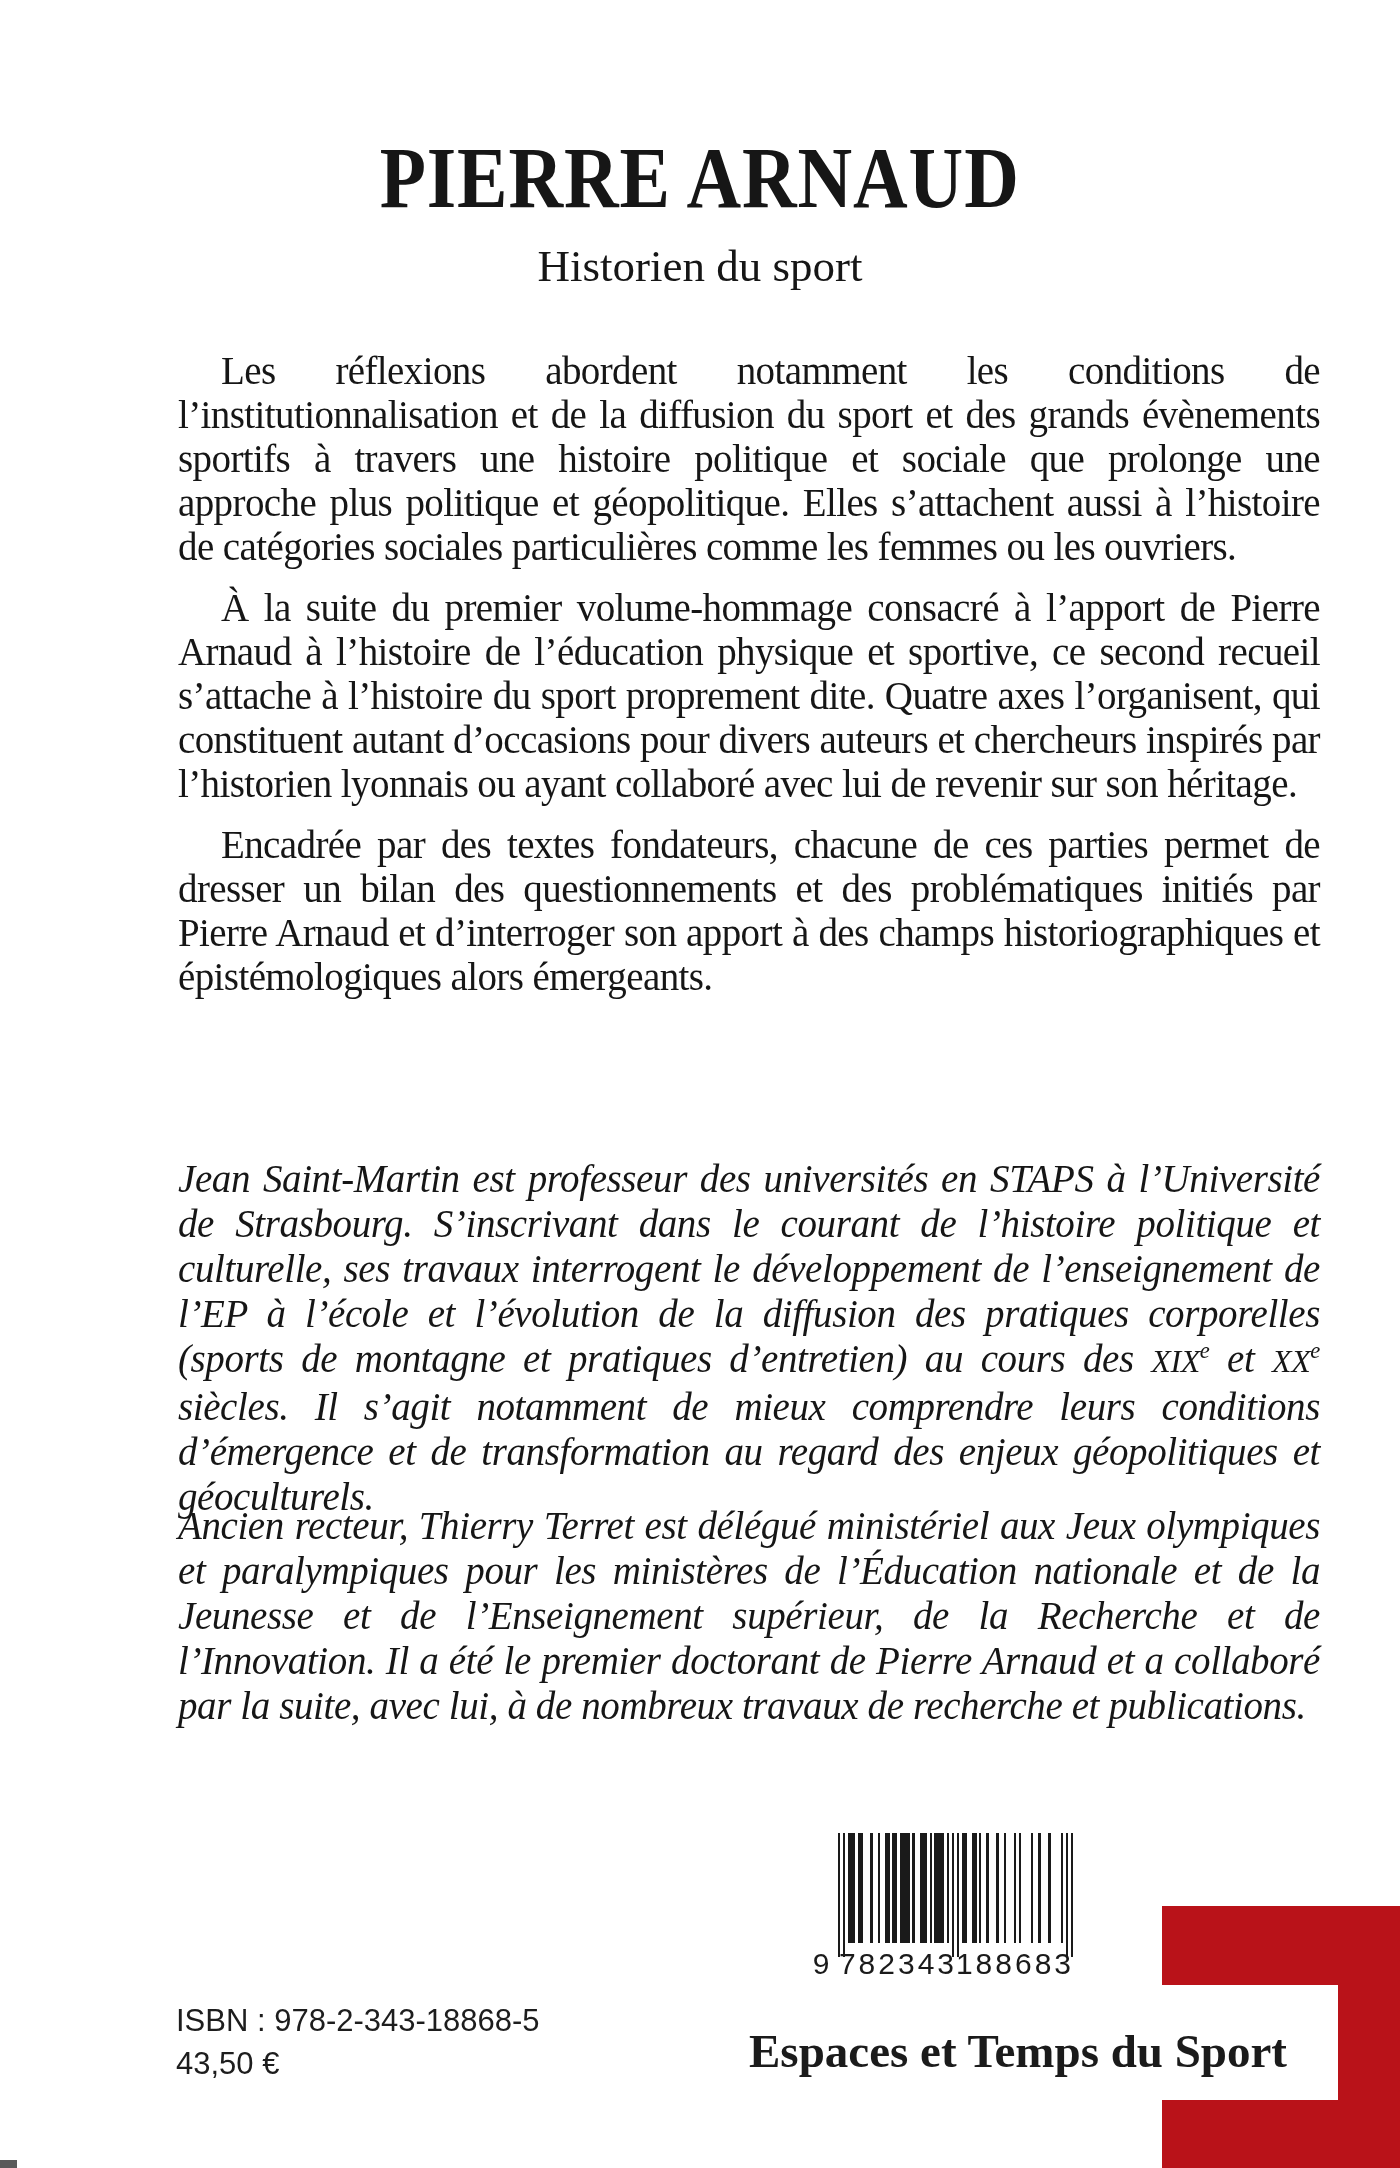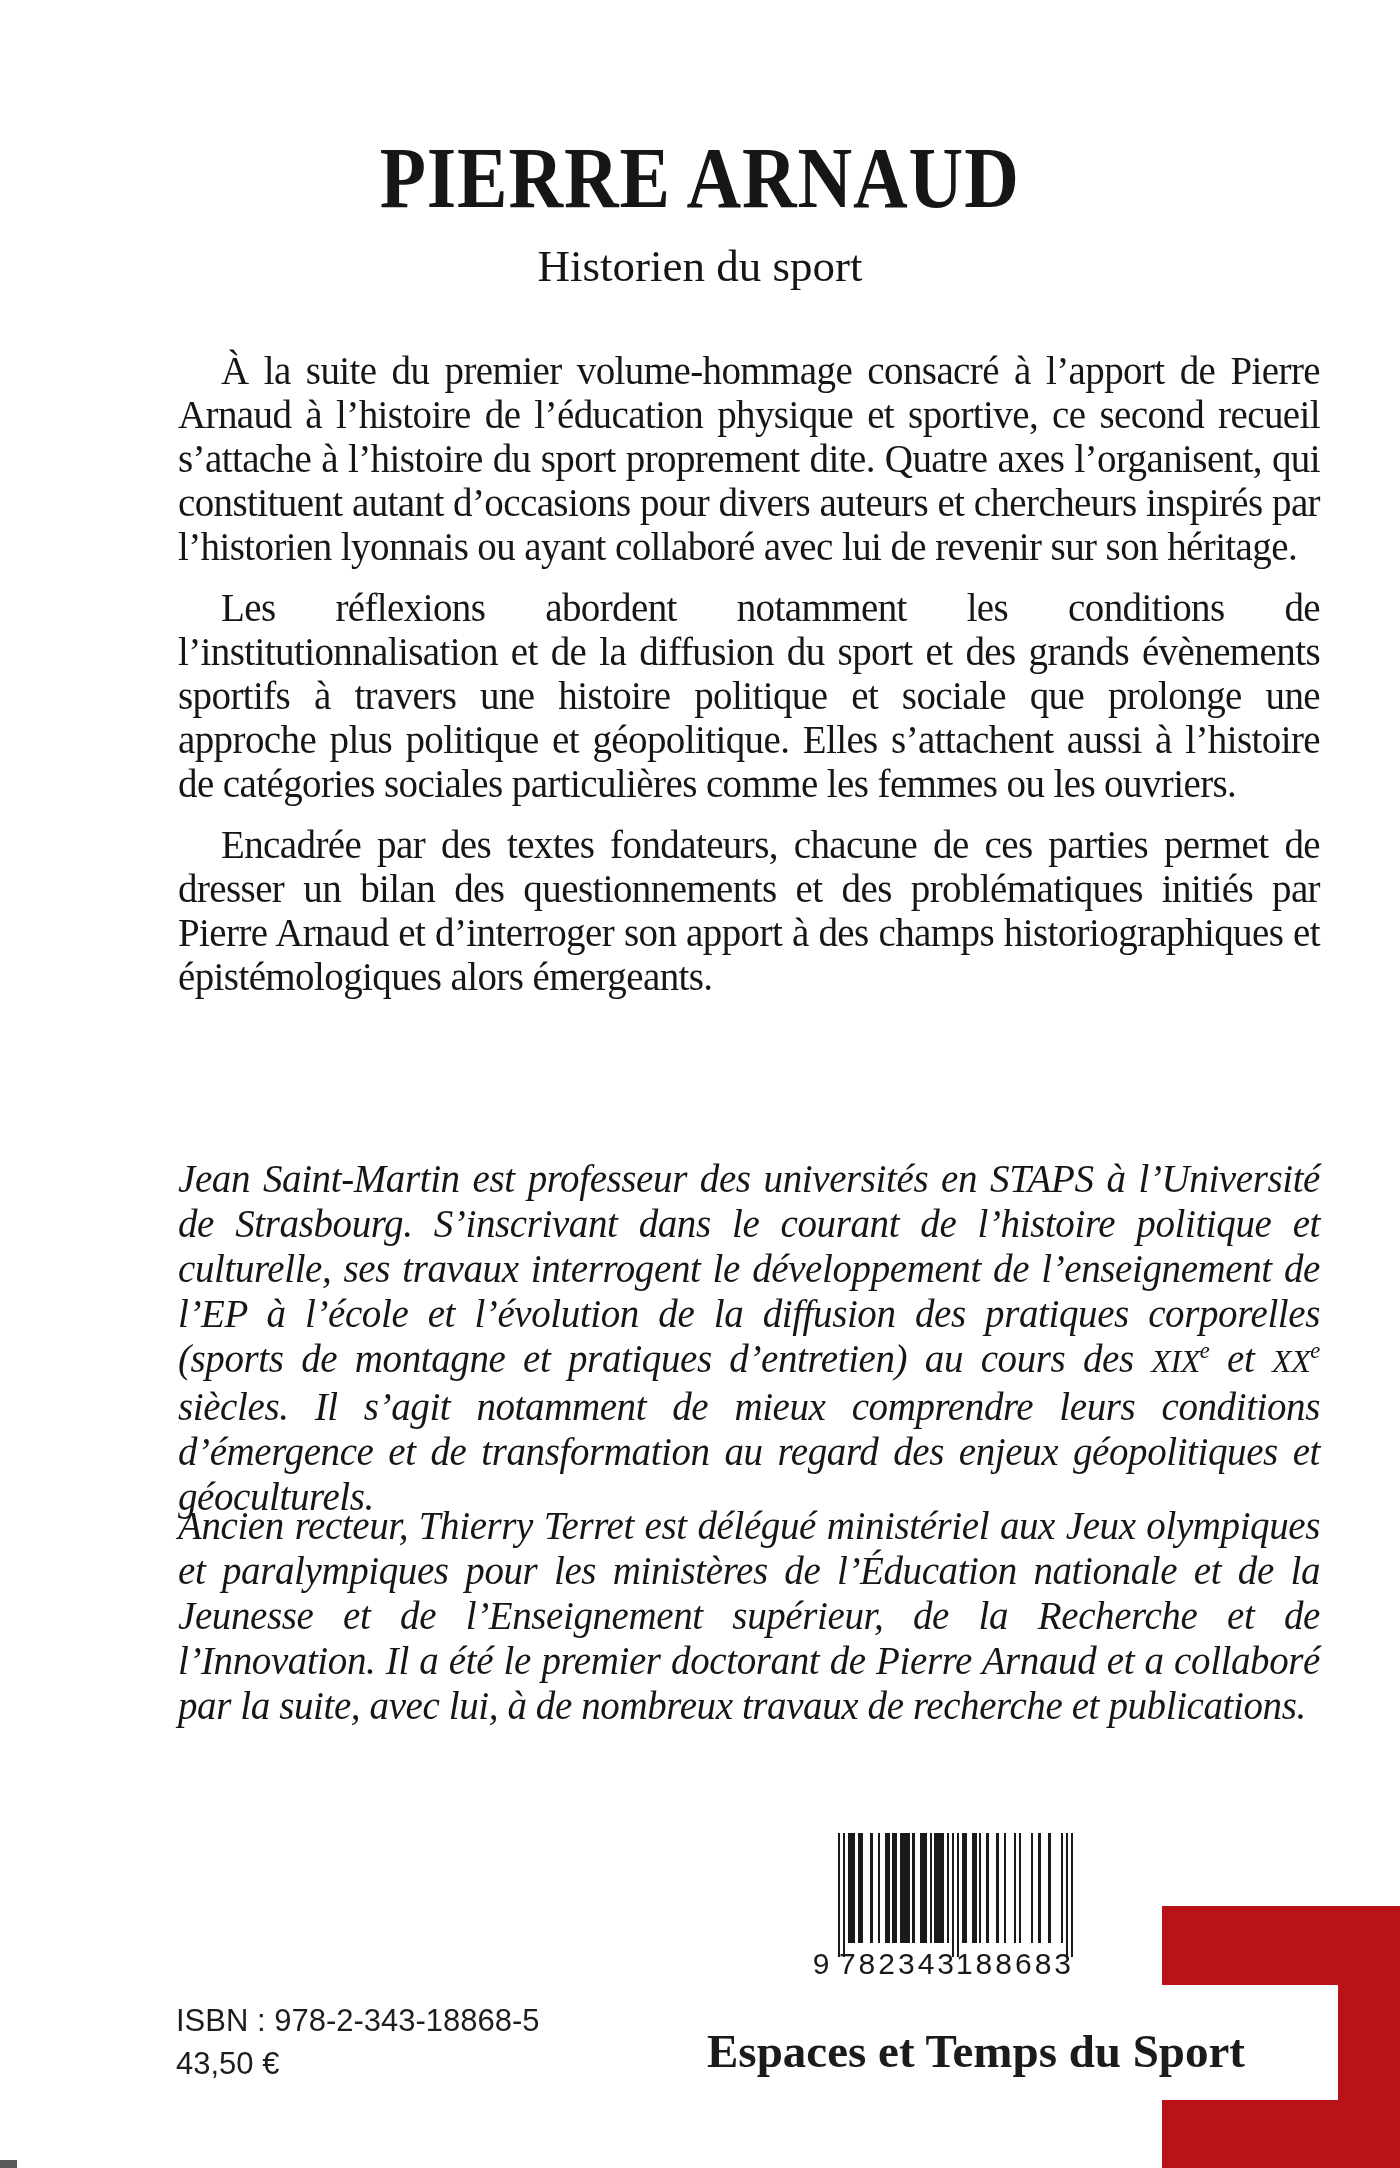--- a/index.html
+++ b/index.html
@@ -51,21 +51,21 @@
   .roman{font-size:0.82em;}
   .sup{vertical-align:super;font-size:0.58em;line-height:0;}
   .isbn-block{
     position:absolute;left:176px;top:2002px;
     font-family:"Liberation Sans", sans-serif;
     font-size:31px;line-height:37px;
     color:#1d1d1d;
   }
   .price{margin-top:6px;}
   .collection{
-    position:absolute;left:676px;top:2024px;width:600px;
+    position:absolute;left:718px;top:2024px;width:600px;
     text-align:center;
     font-size:47px;font-weight:bold;
     letter-spacing:0px;
     white-space:nowrap;
     color:#1b1b1b;
   }
   .barcode{position:absolute;left:803px;top:1833px;width:270px;height:145px;}
   .red{position:absolute;background:#b91219;}
   .red-topbar{left:1162px;top:1906px;width:238px;height:79px;}
   .red-rightcol{left:1338px;top:1985px;width:62px;height:115px;}
@@ -80,22 +80,22 @@
 
 <div class="page">
 
   <div class="title">
     <span>PIERRE ARNAUD</span>
   </div>
 
   <div class="subtitle">Historien du sport</div>
 
   <div class="textcol synopsis">
+    <p>Les réflexions abordent notamment les conditions de l’institutionnalisation et de la diffusion du sport et des grands évènements sportifs à travers une histoire politique et sociale que prolonge une approche plus politique et géopolitique. Elles s’attachent aussi à l’histoire de catégories sociales particulières comme les femmes ou les ouvriers.</p>
     <p>À la suite du premier volume-hommage consacré à l’apport de Pierre Arnaud à l’histoire de l’éducation physique et sportive, ce second recueil s’attache à l’histoire du sport proprement dite. Quatre axes l’organisent, qui constituent autant d’occasions pour divers auteurs et chercheurs inspirés par l’historien lyonnais ou ayant collaboré avec lui de revenir sur son héritage.</p>
-    <p>Les réflexions abordent notamment les conditions de l’institutionnalisation et de la diffusion du sport et des grands évènements sportifs à travers une histoire politique et sociale que prolonge une approche plus politique et géopolitique. Elles s’attachent aussi à l’histoire de catégories sociales particulières comme les femmes ou les ouvriers.</p>
     <p>Encadrée par des textes fondateurs, chacune de ces parties permet de dresser un bilan des questionnements et des problématiques initiés par Pierre Arnaud et d’interroger son apport à des champs historiographiques et épistémologiques alors émergeants.</p>
   </div>
 
   <p class="textcol bio bio1"><b>Jean Saint-Martin</b><span> est professeur des universités en STAPS à l’Université de Strasbourg. S’inscrivant dans le courant de l’histoire politique et culturelle, ses travaux interrogent le développement de l’enseignement de l’EP à l’école et l’évolution de la diffusion des pratiques corporelles (sports de montagne et pratiques d’entretien) au cours des </span><span class="roman">XIX</span><span class="sup">e</span><span> et </span><span class="roman">XX</span><span class="sup">e</span><span> siècles. Il s’agit notamment de mieux comprendre leurs conditions d’émergence et de transformation au regard des enjeux géopolitiques et géoculturels.</span></p>
 
   <p class="textcol bio bio2"><span>Ancien recteur, </span><b>Thierry Terret</b><span> est délégué ministériel aux Jeux olympiques et paralympiques pour les ministères de l’Éducation nationale et de la Jeunesse et de l’Enseignement supérieur, de la Recherche et de l’Innovation. Il a été le premier doctorant de Pierre Arnaud et a collaboré par la suite, avec lui, à de nombreux travaux de recherche et publications.</span></p>
 
   <svg class="barcode" viewBox="0 0 270 145" shape-rendering="crispEdges" font-family="Liberation Sans, sans-serif">
     <g id="bars" fill="#1a1a1a">
         <rect x="35.00" y="0" width="2.47" height="124"></rect>

